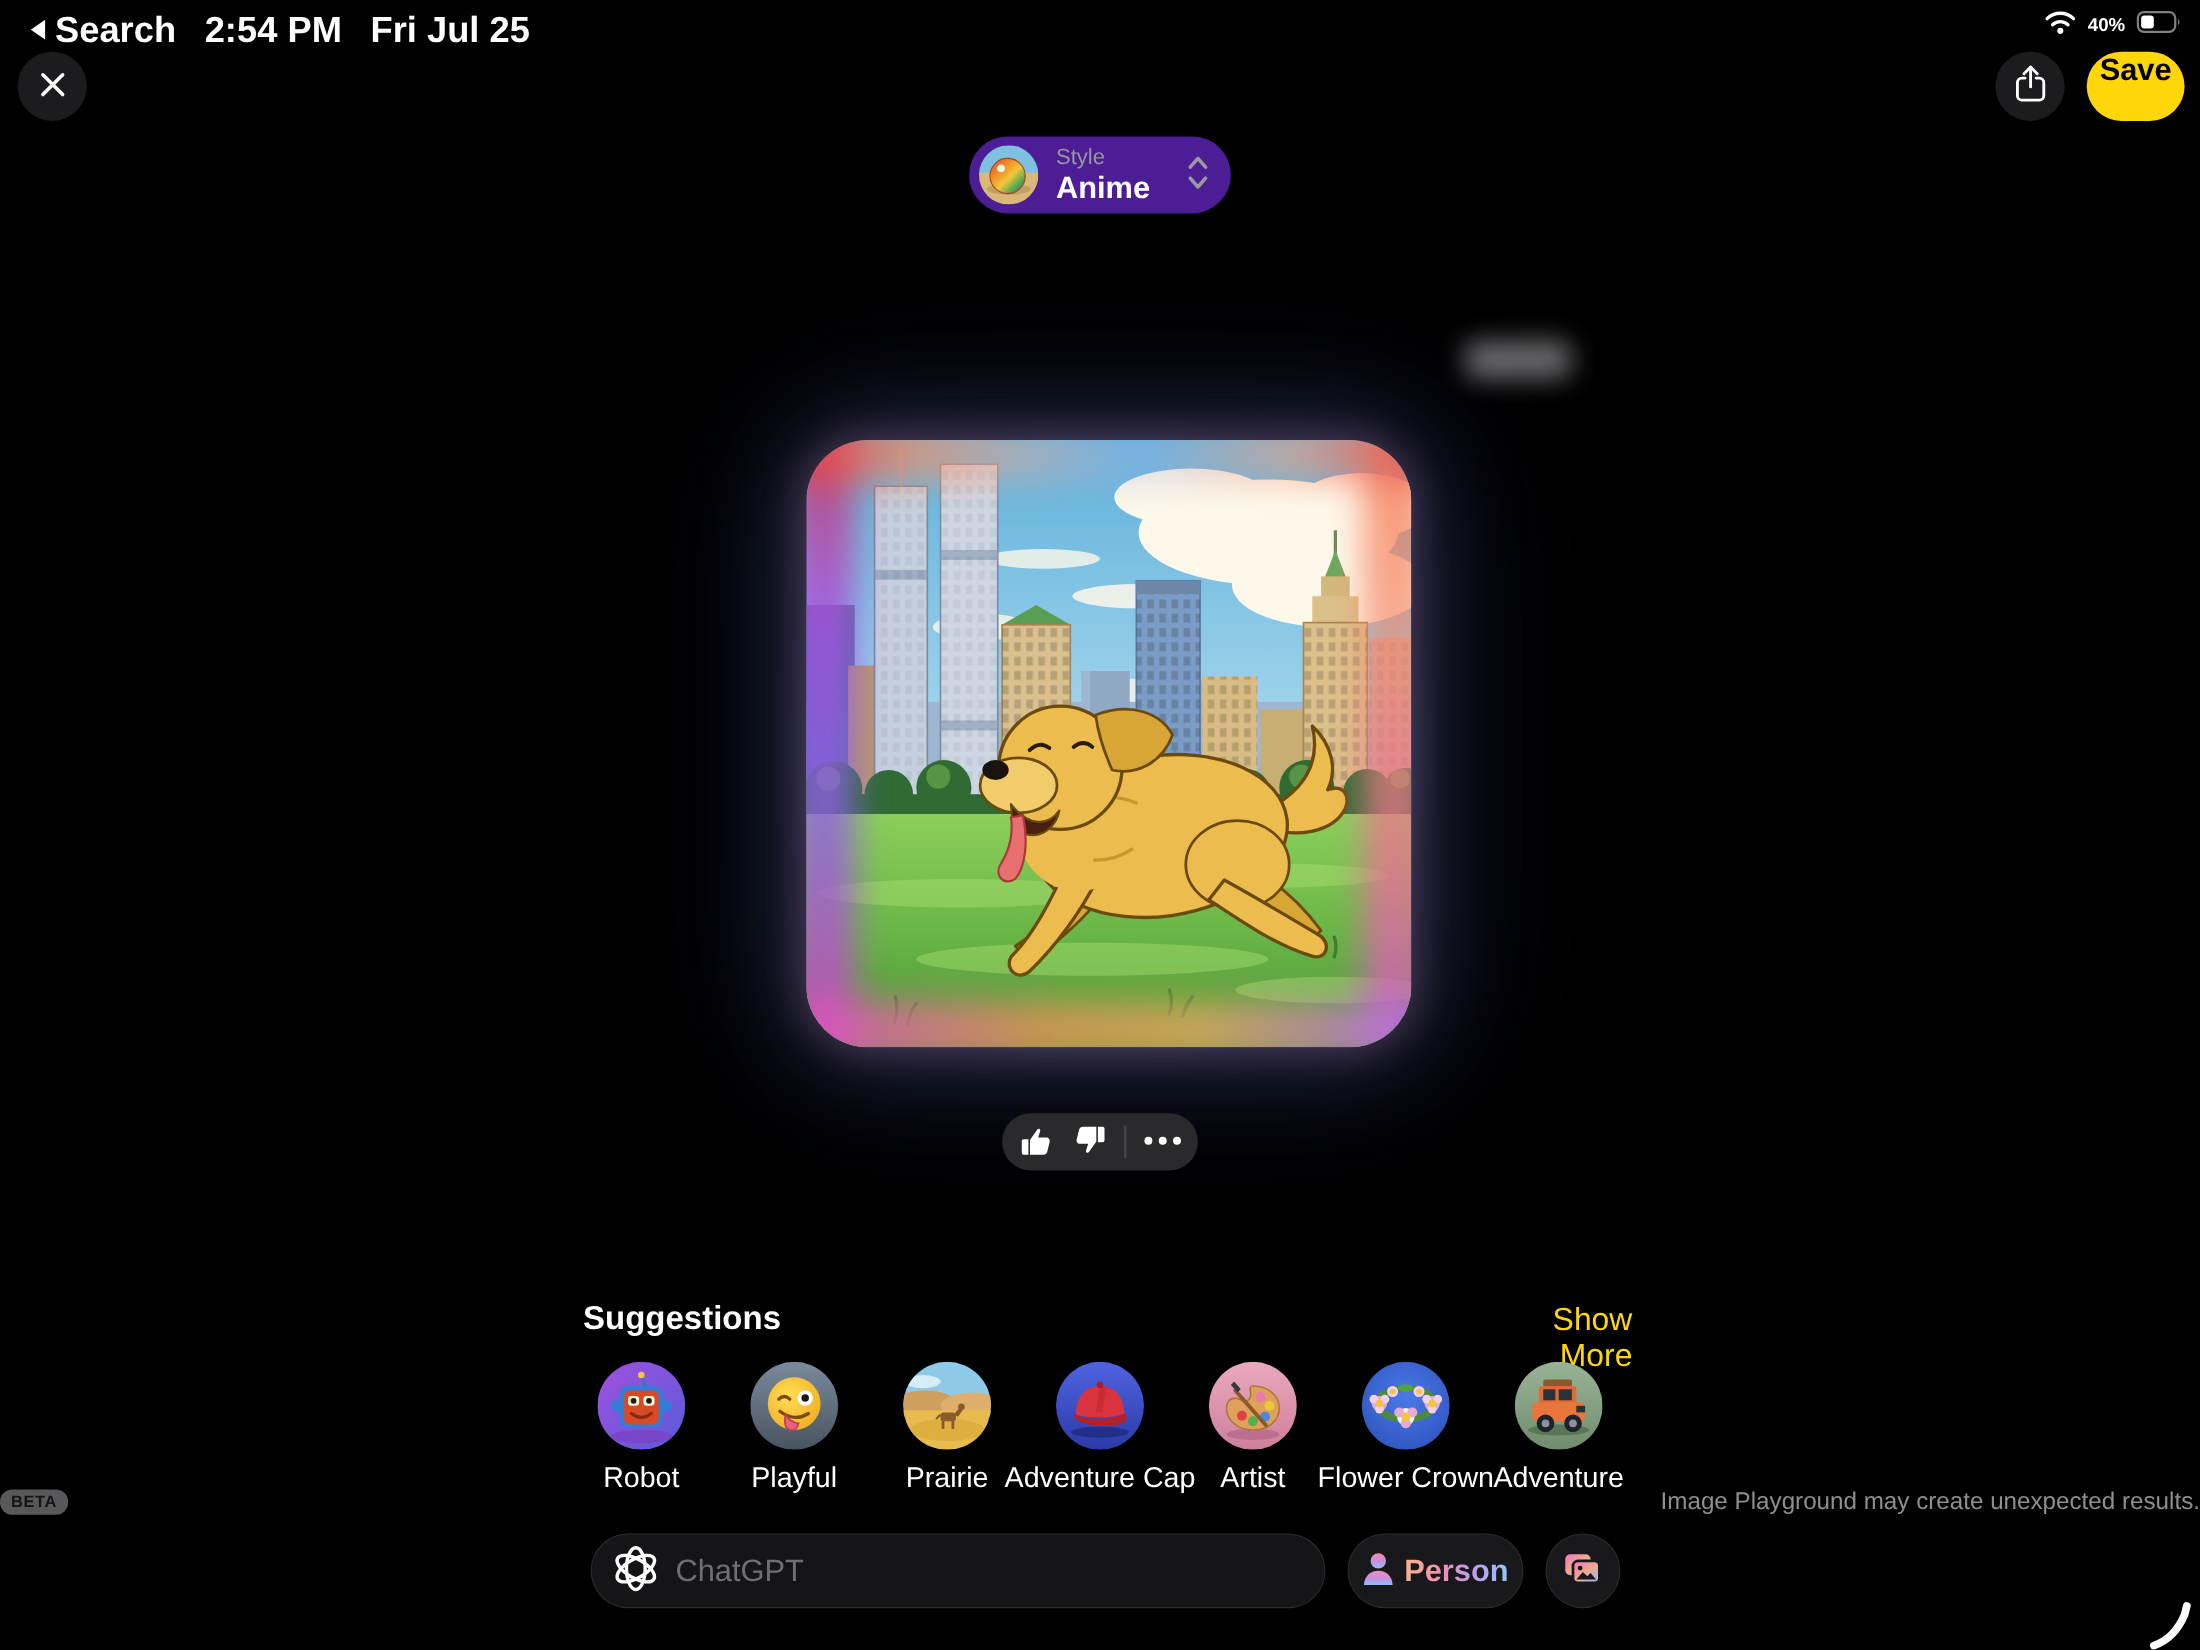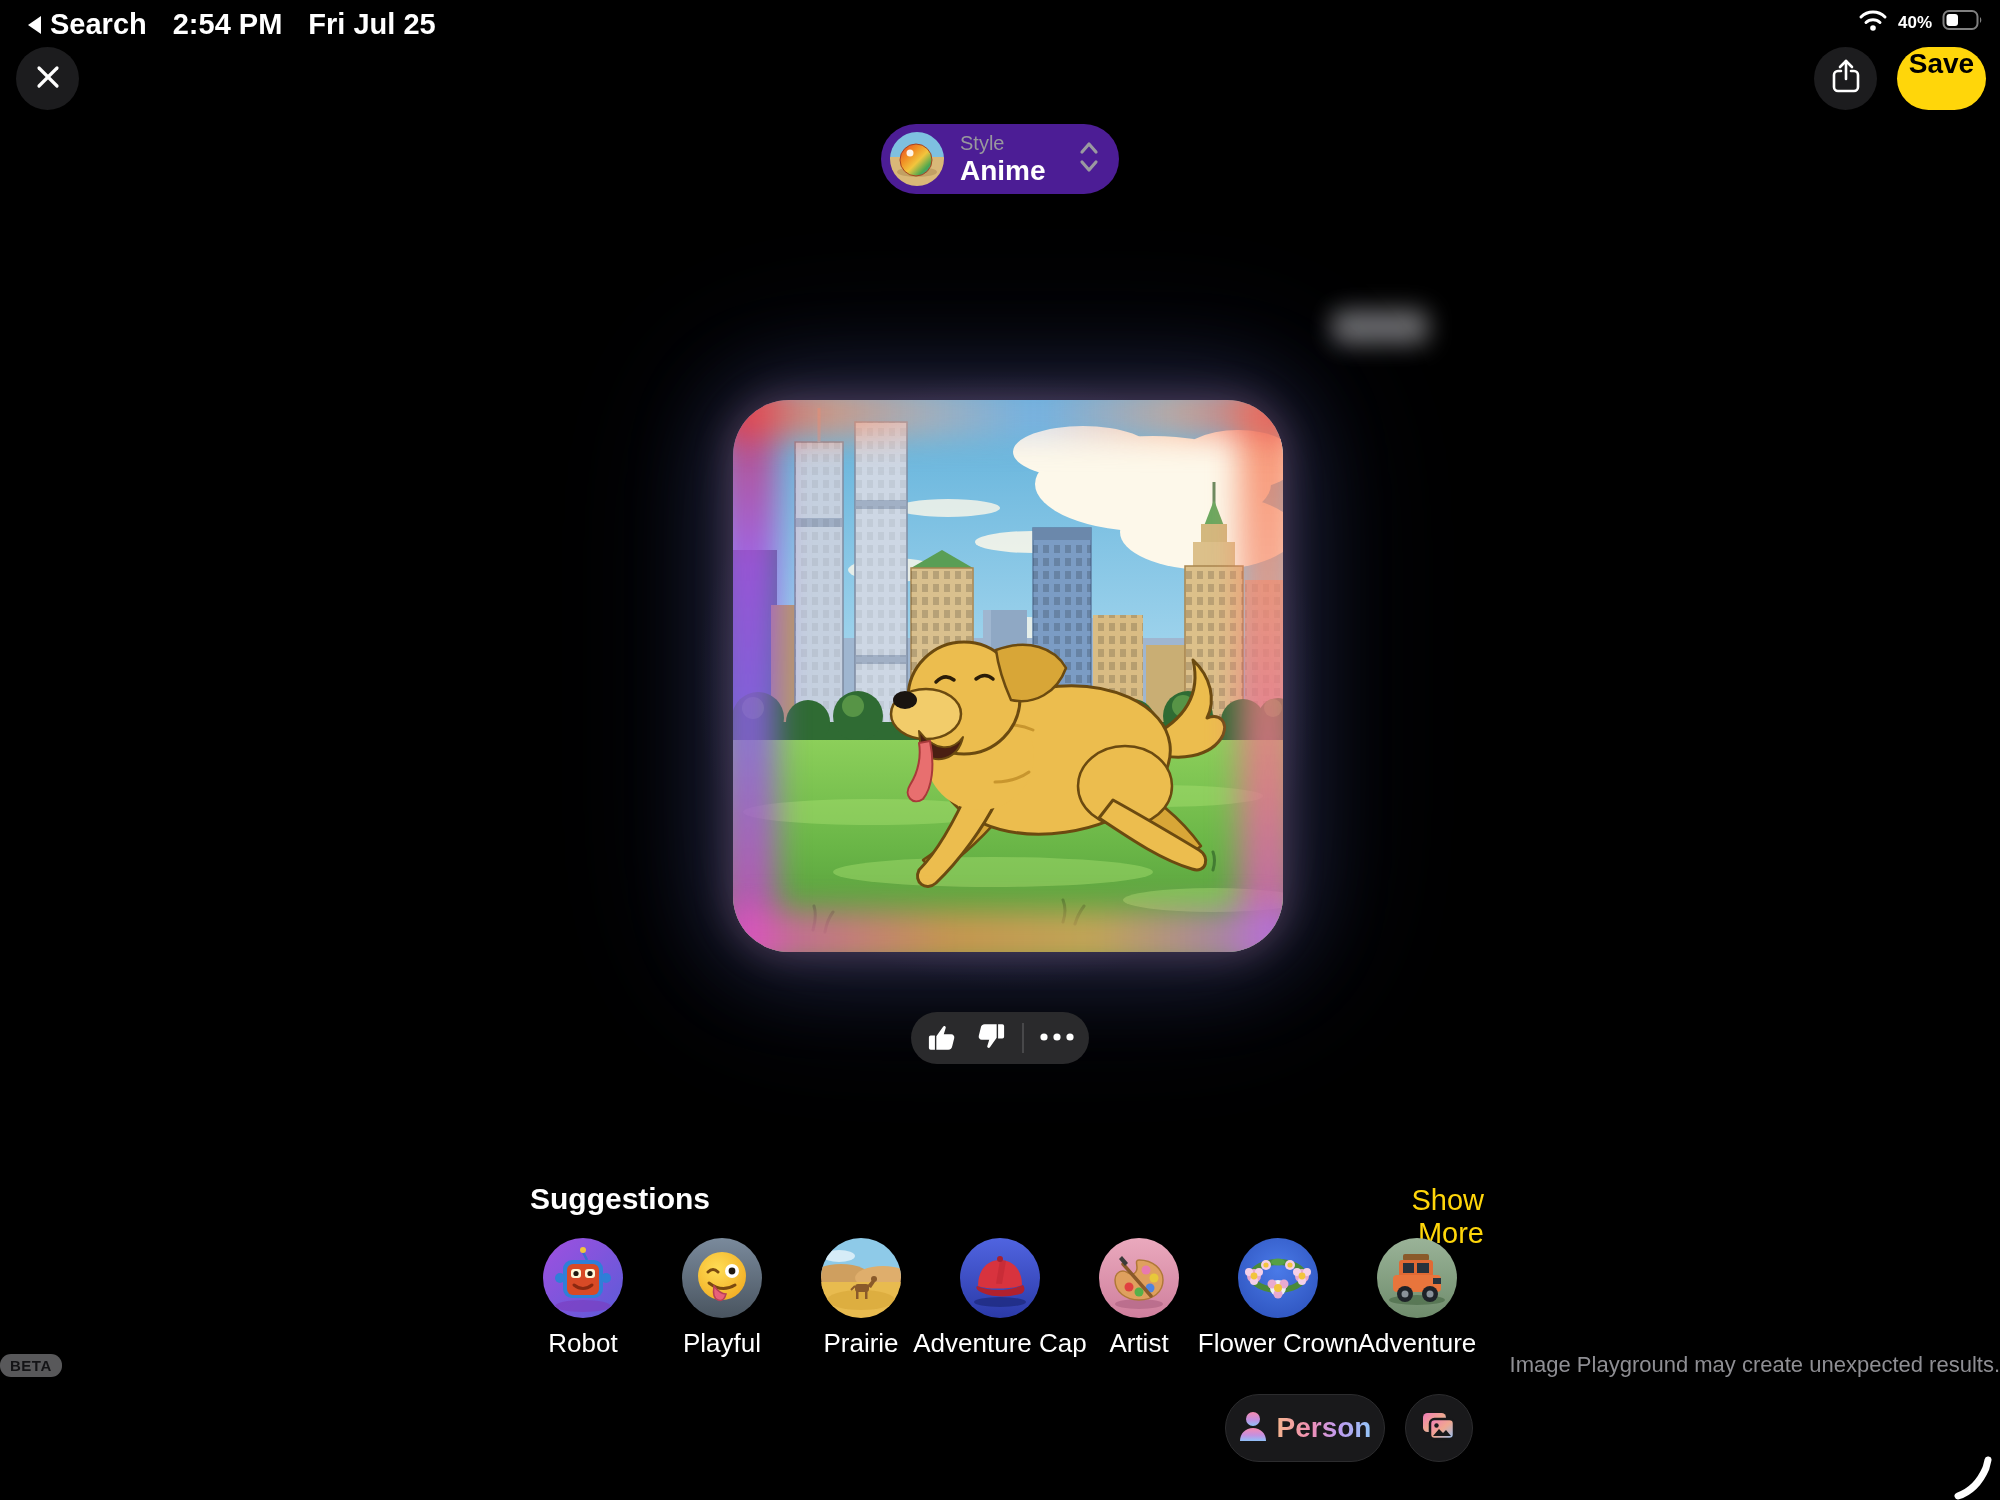--- a/index.html
+++ b/index.html
@@ -2,21 +2,21 @@
 <html><head>
 <meta charset="utf-8">
 <style>
   html,body{margin:0;padding:0;background:#000;}
   #stage{position:relative;width:2000px;height:1500px;background:#000;overflow:hidden;
          font-family:"Liberation Sans",sans-serif;color:#fff;}
   .abs{position:absolute;}
 
   
   .statusbar-left{left:28px;top:8px;display:flex;gap:26px;
-                  font-size:29px;font-weight:600;}
+                  font-size:33px;font-weight:600;}
   .back-group{display:flex;align-items:center;gap:9px;}
   .back-tri{width:0;height:0;border-top:9px solid transparent;border-bottom:9px solid transparent;
             border-right:13px solid #fff;}
   .statusbar-right{right:16px;top:8px;display:flex;align-items:center;gap:10px;
                    font-size:17px;font-weight:600;}
 
   
   .circle-btn{width:63px;height:63px;border-radius:50%;background:#1c1c1e;
               display:flex;align-items:center;justify-content:center;}
   .close-btn{left:16px;top:47px;}
@@ -542,20 +542,32 @@
       </span>
       <span class="sugg-label">Adventure</span>
     </div>
   </div>
 
   <div class="abs beta-row">
     <span class="beta-badge">BETA</span>
     <span class="beta-text">Image Playground may create unexpected results.</span>
   </div>
 
+  <div class="abs composer">
+    <span>
+      <svg width="44" height="44" viewBox="0 0 44 44">
+        <g fill="none" stroke="#fff" stroke-width="3.1">
+          <ellipse cx="22" cy="22" rx="8.5" ry="19"></ellipse>
+          <ellipse cx="22" cy="22" rx="8.5" ry="19" transform="rotate(60 22 22)"></ellipse>
+          <ellipse cx="22" cy="22" rx="8.5" ry="19" transform="rotate(120 22 22)"></ellipse>
+          </g>
+        </svg>
+    </span>
+    <input type="text" value="" placeholder="ChatGPT" style="">
+  </div>
 
   <button class="abs person-btn">
     <span>
       <svg width="28" height="32" viewBox="0 0 28 32">
         <defs>
             <linearGradient id="pg" x1="0" y1="0" x2="0" y2="1">
           <stop offset="0" stop-color="#f58ab0"></stop>
               <stop offset=".55" stop-color="#c490e0"></stop>
               <stop offset="1" stop-color="#8fc0f8"></stop>
             </linearGradient>

